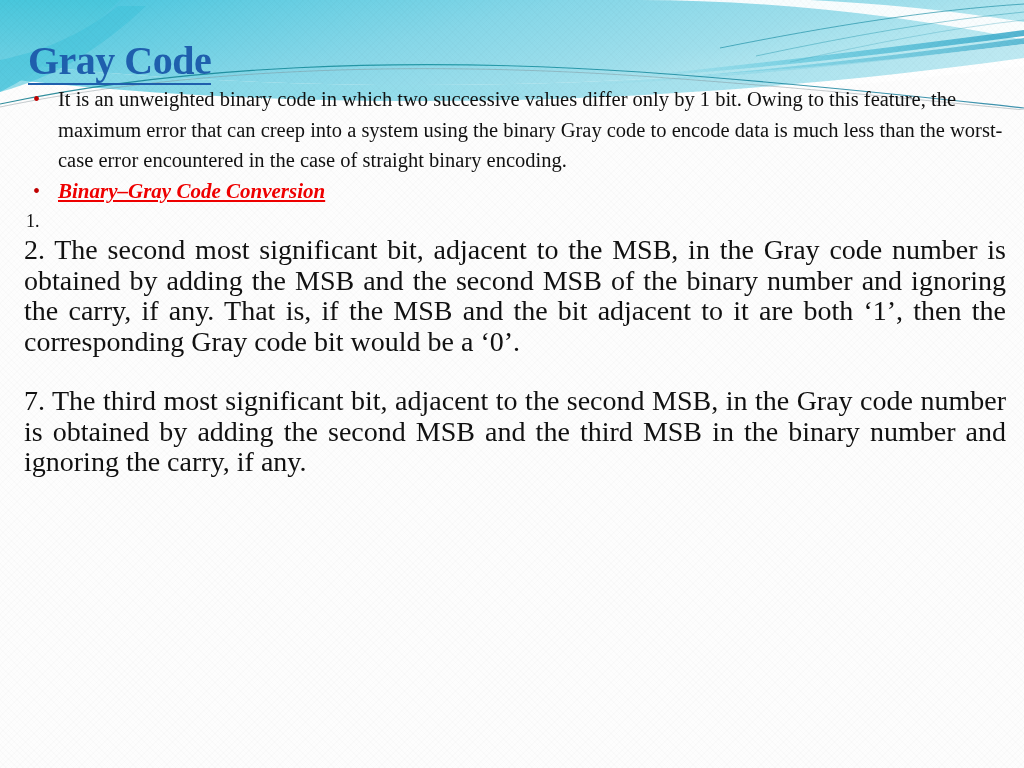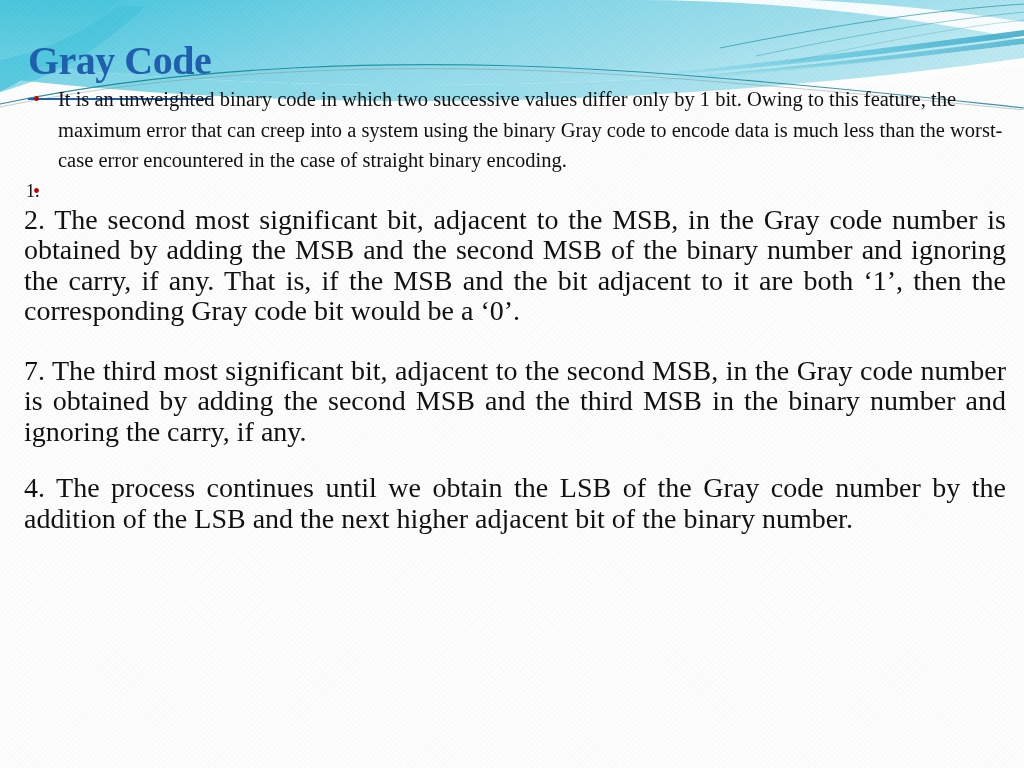--- a/index.html
+++ b/index.html
@@ -57,21 +57,21 @@
     left: 28px;
     top: 40px;
     z-index: 10;
     font-family: "Liberation Serif", "DejaVu Serif", serif;
     font-size: 40px;
     font-weight: 700;
     line-height: 1.05;
     color: #1F5FAD;
     letter-spacing: -0.5px;
     border-bottom: 2.5px solid #1F5FAD;
-    padding-bottom: 16px;
+    padding-bottom: 1px;
     display: inline-block;
     white-space: nowrap;
   }
 
   
   .body-area {
     position: absolute;
     left: 0;
     top: 84px;
     width: 1024px;
@@ -222,36 +222,36 @@
 
     <ul class="bullet-list">
 
       <li class="bullet-item">
         <span class="bullet-dot">•</span>
         <span>It is an unweighted binary code in which two successive values differ only by 1 bit. Owing to this feature, the maximum error that can creep into a system using the binary Gray code to encode data is much less than the worst-case error encountered in the case of straight binary encoding.</span>
       </li>
 
       <li class="bullet-item tight">
         <span class="bullet-dot">•</span>
+        <span class="redhead">Binary–Gray Code Conversion</span>
       </li>
 
     </ul>
 
     <div class="num-item">
       <span class="num-marker">1.</span>
     </div>
 
     <div class="gap-lg"></div>
 
     <p class="para">2. The second most significant bit, adjacent to the MSB, in the Gray code number is obtained by adding the MSB and the second MSB of the binary number and ignoring the carry, if any. That is, if the MSB and the bit adjacent to it are both ‘1’, then the corresponding Gray code bit would be a ‘0’.</p>
 
     <div class="gap-lg"></div>
 
     <p class="para">7. The third most significant bit, adjacent to the second MSB, in the Gray code number is obtained by adding the second MSB and the third MSB in the binary number and ignoring the carry, if any.</p>
 
     <div class="gap-md"></div>
 
-    <p class="para">4. The process continues until we obtain the LSB of the Gray code number by the addition of the LSB and the next higher adjacent bit of the binary number.</p>
 
   </div>
 
   <div class="paper-texture"></div>
 </div>
 
 </body></html>

